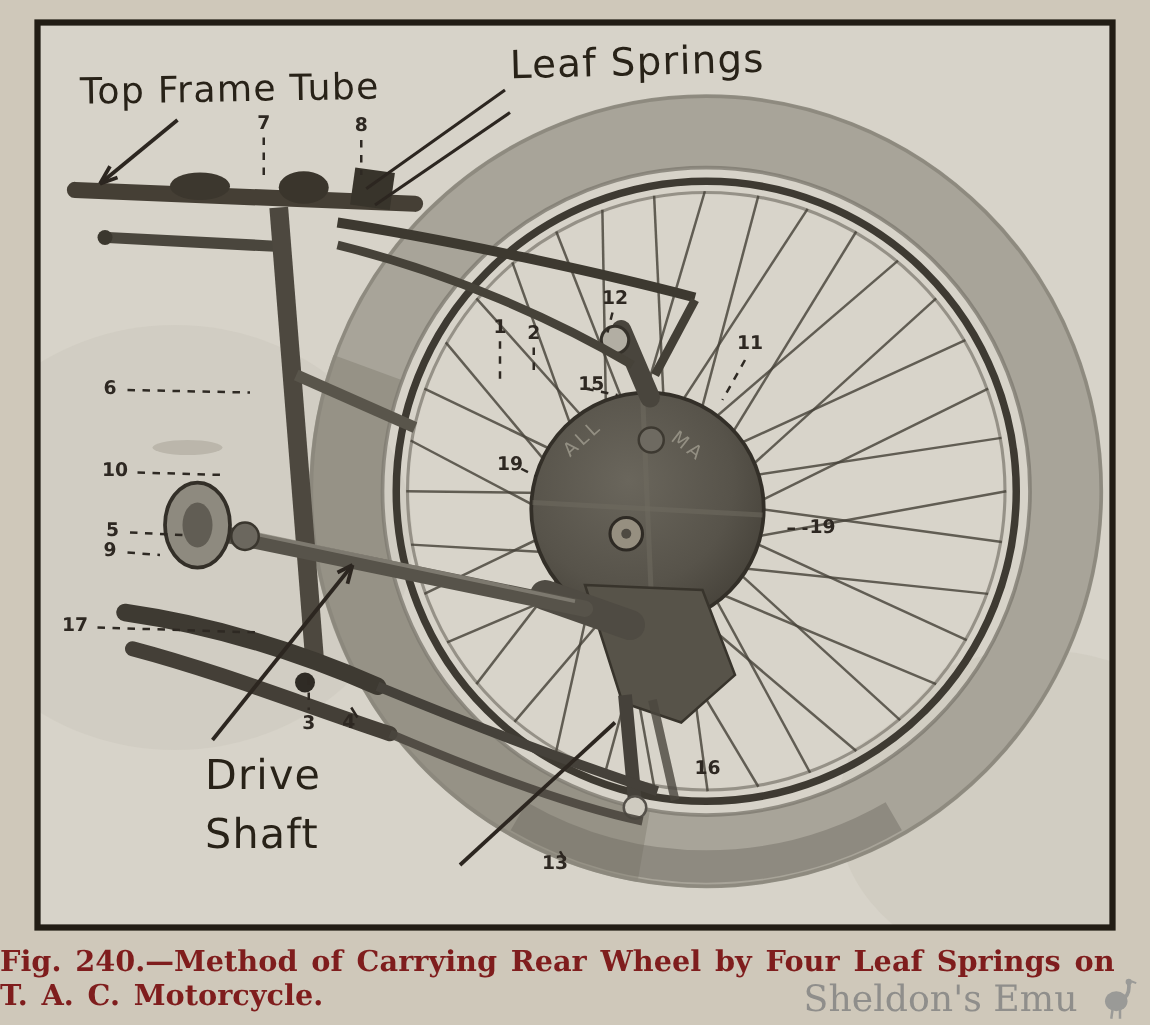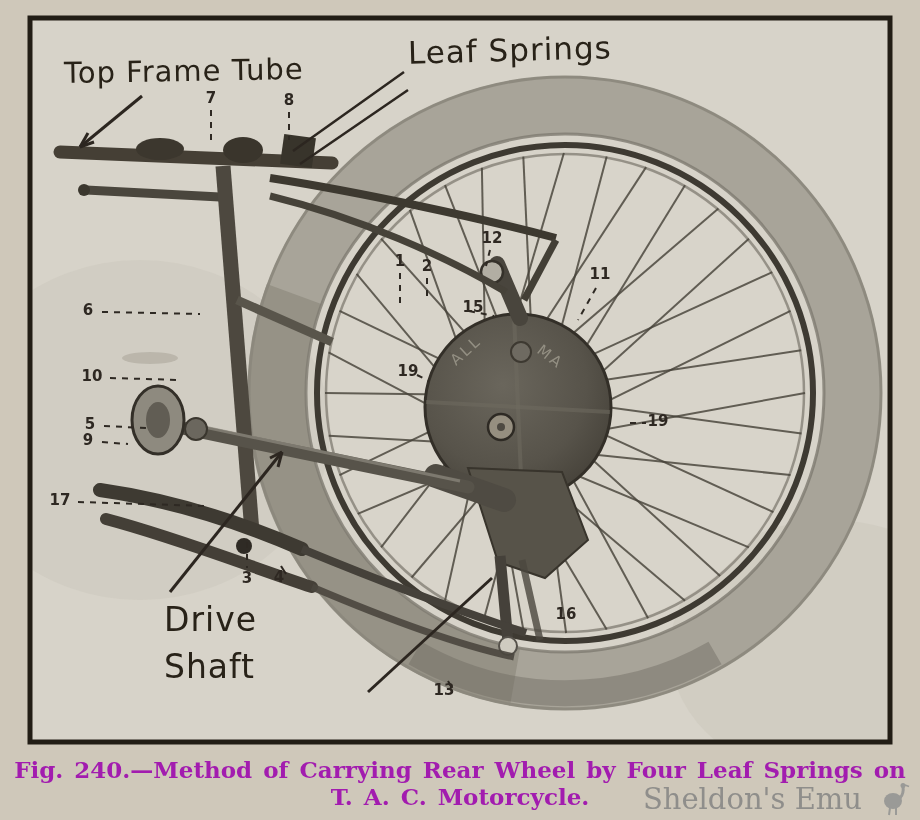--- a/index.html
+++ b/index.html
@@ -18,23 +18,23 @@
   .lbl-ls{left:408px;top:33px;font-size:31px;transform:rotate(-1.5deg);}
   .lbl-ds{left:164px;top:596px;font-size:33px;line-height:47px;}
   .lbl-dgc{left:350px;top:688px;font-size:32px;}
   
   #callouts span{
     position:absolute;transform:translate(-50%,-50%);
     font-size:15px;font-weight:bold;color:#2e2822;letter-spacing:0;
   }
   
   .caption{
-    position:absolute;left:0;right:0;top:756px;text-align:center;
+    position:absolute;left:0;right:0;top:756px;text-align:left;
     font-family:"DejaVu Serif",serif;font-weight:bold;font-size:23px;
-    color:#a21caf;line-height:27px;word-spacing:3px;
+    color:#7f1d1d;line-height:27px;word-spacing:3px;
   }
   .watermark{
     position:absolute;right:10px;top:782px;display:flex;align-items:center;
     font-family:"DejaVu Serif",serif;font-size:29px;color:#8f8e8b;gap:18px;
   }
   #spokes line{stroke:#47433a;stroke-width:2;opacity:.82;}
   .dash{stroke:#2e2923;stroke-width:2;stroke-dasharray:6 6;fill:none;}
   .ink{stroke:#2c2620;fill:none;}
   .hubtxt{font-family:"DejaVu Sans",sans-serif;font-size:15px;letter-spacing:3px;
     fill:#9d998c;opacity:.85;}

